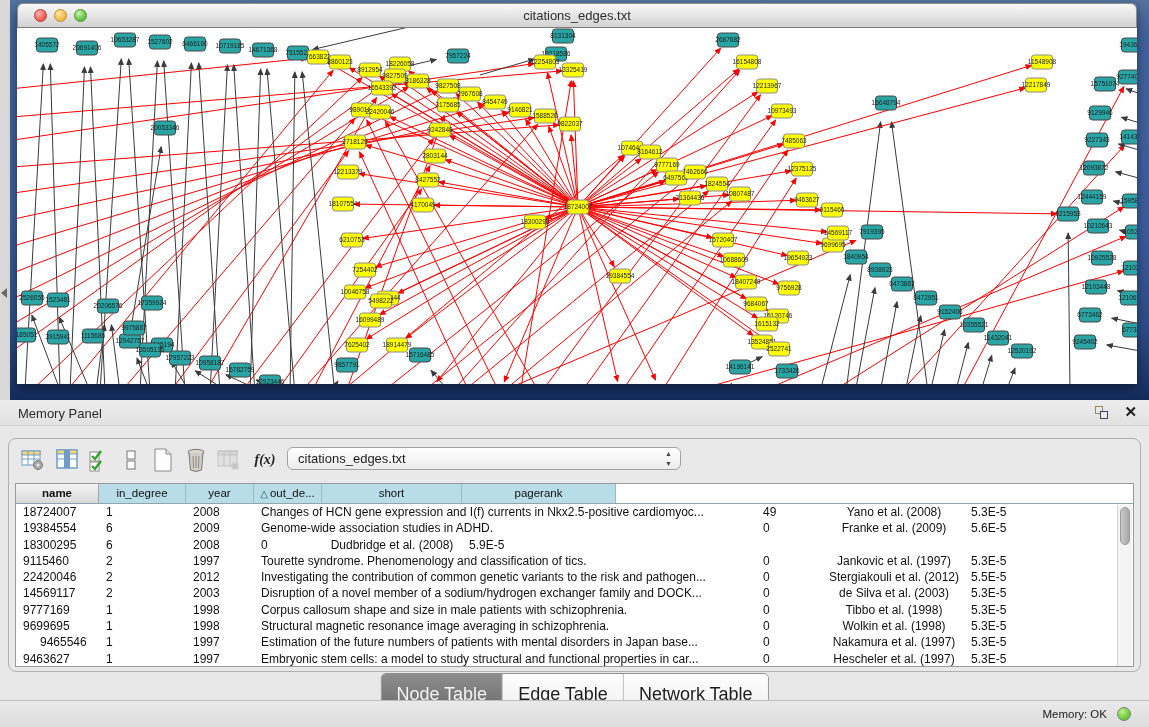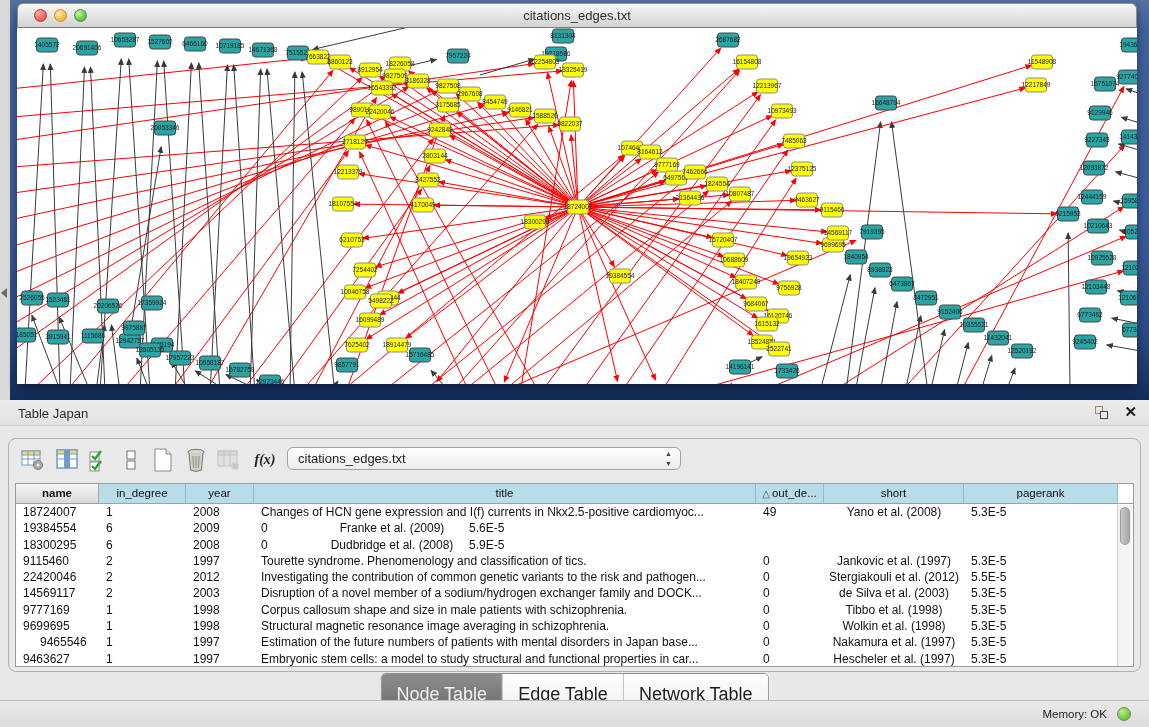--- a/index.html
+++ b/index.html
@@ -778,21 +778,21 @@
                 <text x="397" y="347.2" text-anchor="middle" class="node-label">18914479</text>
               </g>
             </g>
         </svg>
       </div>
     </div>
   </div>
   <div id="collapse-arrow"></div>
 
   <div id="panel-header">
-    <span id="panel-title">Table Japan</span>
+    <span id="panel-title">Memory Panel</span>
     <span id="float-icon">
         <span class="sq1"></span>
         <span class="sq2"></span>
       </span>
     <span id="close-icon">✕</span>
   </div>
 
   <div id="panel-body">
     <div id="group-box">
       <div id="toolbar">
@@ -863,39 +863,39 @@
           <span>citations_edges.txt</span>
           <span class="arrows">▲<br>▼</span>
         </div>
       </div>
 
       <div id="table">
         <div id="thead">
             <div class="th th-first" style="width: 83px;">name</div>
             <div class="th" style="width: 87px;">in_degree</div>
             <div class="th" style="width: 68px;">year</div>
-            <div class="th" style="width: 502px;">title</div>
             <div class="th" style="width: 68px;"><span class="sort-tri">△</span>out_de...</div>
             <div class="th" style="width: 140px;">short</div>
             <div class="th" style="width: 154px;">pagerank</div>
           </div>
         <div id="tbody">
             <div class="tr">
               <div class="td" style="width: 83px;">18724007</div>
               <div class="td" style="width: 87px;">1</div>
               <div class="td" style="width: 68px;">2008</div>
               <div class="td" style="width: 502px;">Changes of HCN gene expression and I(f) currents in Nkx2.5-positive cardiomyoc...</div>
               <div class="td" style="width: 68px;">49</div>
               <div class="td c" style="width: 140px;">Yano et al. (2008)</div>
               <div class="td" style="width: 154px;">5.3E-5</div>
             </div>
             <div class="tr">
               <div class="td" style="width: 83px;">19384554</div>
               <div class="td" style="width: 87px;">6</div>
               <div class="td" style="width: 68px;">2009</div>
+              <div class="td" style="width: 502px;">Genome-wide association studies in ADHD.</div>
               <div class="td" style="width: 68px;">0</div>
               <div class="td c" style="width: 140px; text-align: center;">Franke et al. (2009)</div>
               <div class="td" style="width: 154px;">5.6E-5</div>
             </div>
             <div class="tr">
               <div class="td" style="width: 83px;">18300295</div>
               <div class="td" style="width: 87px;">6</div>
               <div class="td" style="width: 68px;">2008</div>
               <div class="td" style="width: 68px;">0</div>
               <div class="td c" style="width: 140px;">Dudbridge et al. (2008)</div>

